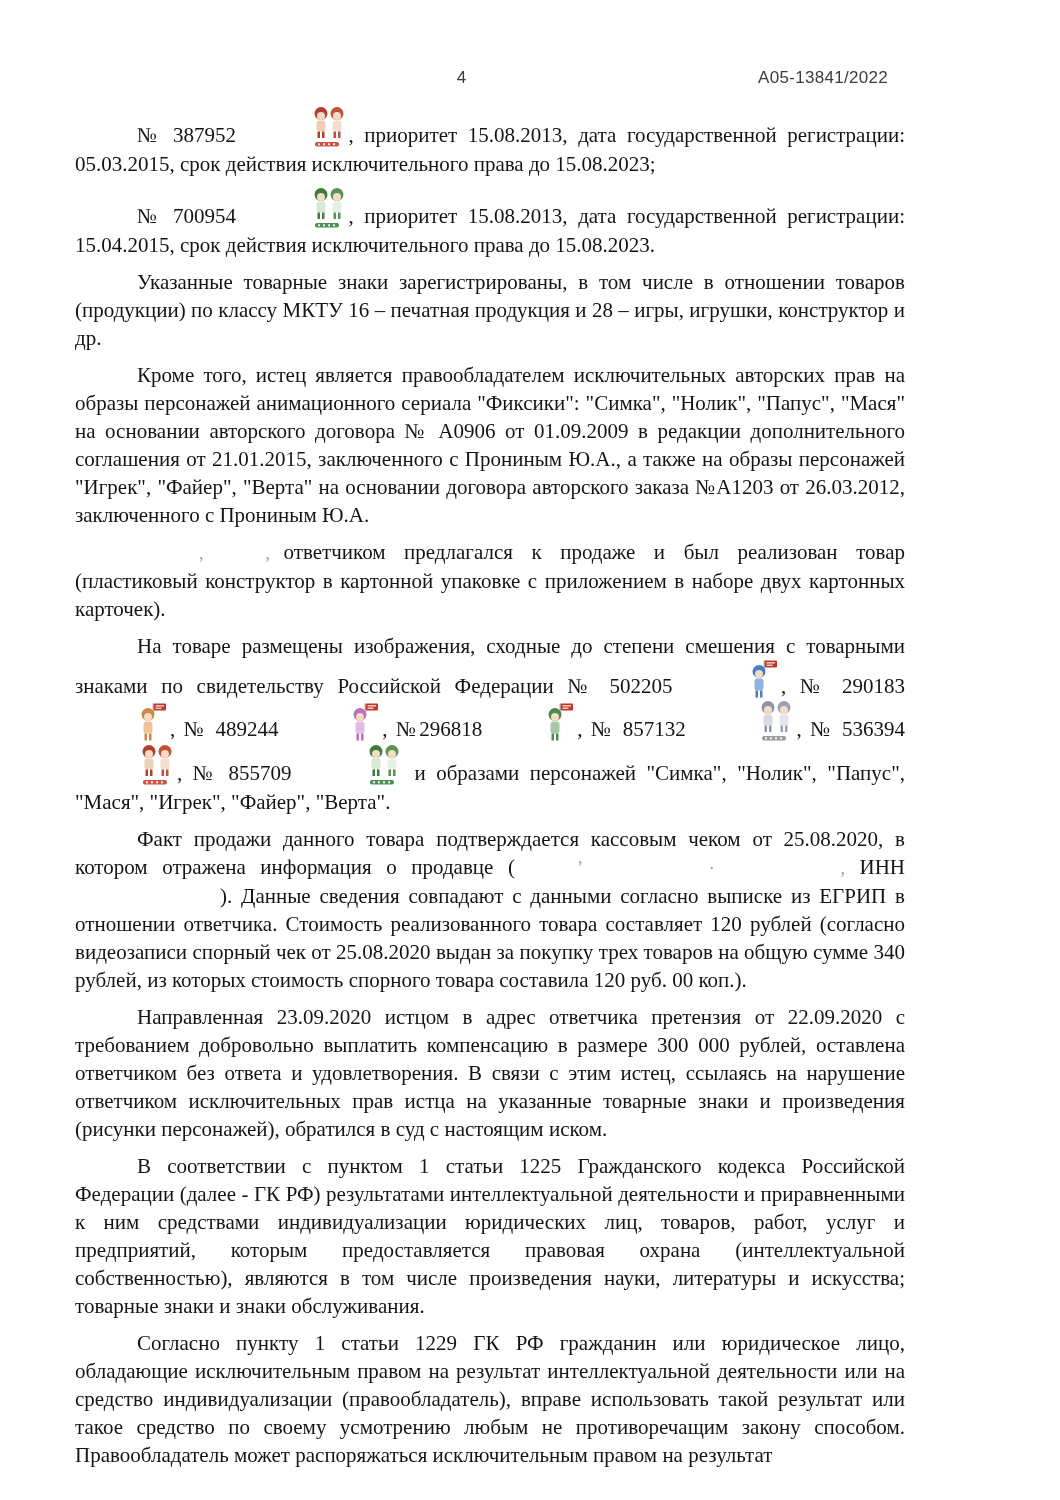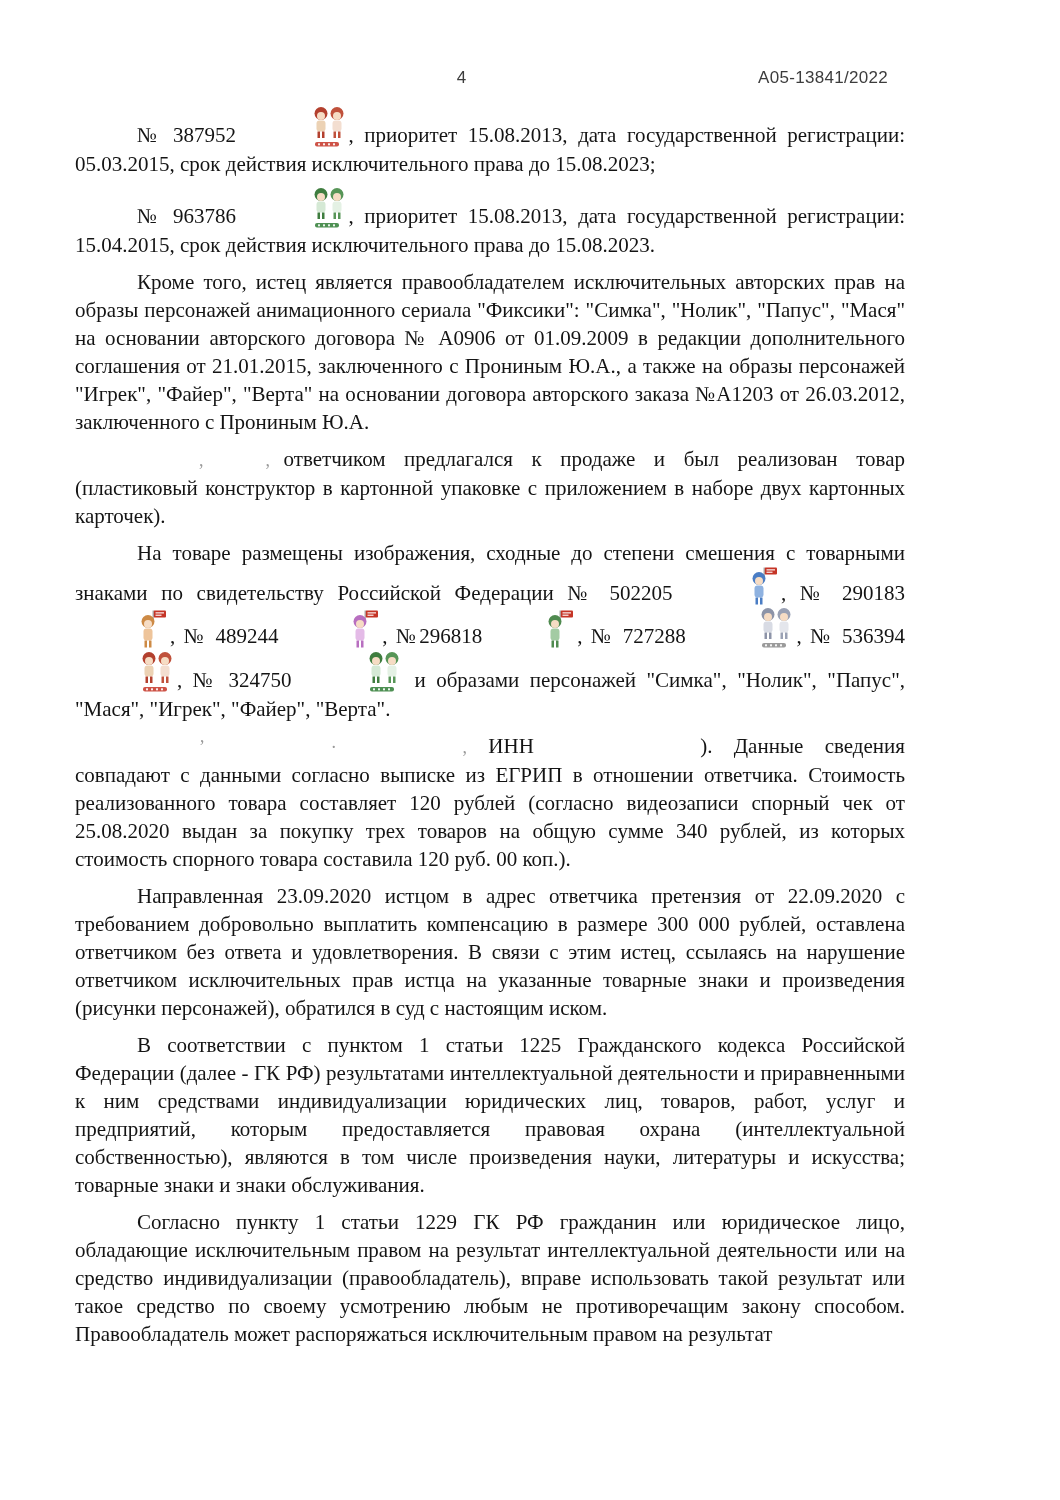--- a/index.html
+++ b/index.html
@@ -66,37 +66,38 @@
             <circle cx="25" cy="10" r="4" fill="#f6dcc4"></circle>
             <rect x="20.5" y="14.5" width="9" height="11" rx="3" fill="#f3ded0"></rect>
             <rect x="21.5" y="25.5" width="2.5" height="6.5" fill="#c0513b"></rect>
             <rect x="26" y="25.5" width="2.5" height="6.5" fill="#c0513b"></rect>
             <rect x="3" y="36" width="24" height="4.5" rx="2" fill="#c53527" opacity="0.85"></rect>
             <rect x="6" y="37.3" width="2" height="2" fill="#fff" opacity="0.9"></rect>
             <rect x="11" y="37.3" width="2" height="2" fill="#fff" opacity="0.9"></rect>
             <rect x="16" y="37.3" width="2" height="2" fill="#fff" opacity="0.9"></rect>
             <rect x="21" y="37.3" width="2" height="2" fill="#fff" opacity="0.9"></rect>
           </svg></span><span>, приоритет 15.08.2013, дата государственной регистрации: 05.03.2015, срок действия исключительного права до 15.08.2023;</span></p>
-      <p class="para"><span>№ 963786 </span><span class="tm-icon"><svg width="34" height="44" viewBox="0 0 34 44" xmlns="http://www.w3.org/2000/svg">
+      <p class="para"><span>№ 700954 </span><span class="tm-icon"><svg width="34" height="44" viewBox="0 0 34 44" xmlns="http://www.w3.org/2000/svg">
             <ellipse cx="9" cy="7.5" rx="6.5" ry="6.5" fill="#3f7d3f"></ellipse>
             <circle cx="9" cy="10" r="4" fill="#f6dcc4"></circle>
             <rect x="4.5" y="14.5" width="9" height="11" rx="3" fill="#d5e9d5"></rect>
             <rect x="5.5" y="25.5" width="2.5" height="6.5" fill="#3f7d3f"></rect>
             <rect x="10" y="25.5" width="2.5" height="6.5" fill="#3f7d3f"></rect>
             <ellipse cx="25" cy="7.5" rx="6.5" ry="6.5" fill="#579557"></ellipse>
             <circle cx="25" cy="10" r="4" fill="#f6dcc4"></circle>
             <rect x="20.5" y="14.5" width="9" height="11" rx="3" fill="#e4f1e4"></rect>
             <rect x="21.5" y="25.5" width="2.5" height="6.5" fill="#579557"></rect>
             <rect x="26" y="25.5" width="2.5" height="6.5" fill="#579557"></rect>
             <rect x="3" y="36" width="24" height="4.5" rx="2" fill="#2f7d35" opacity="0.85"></rect>
             <rect x="6" y="37.3" width="2" height="2" fill="#fff" opacity="0.9"></rect>
             <rect x="11" y="37.3" width="2" height="2" fill="#fff" opacity="0.9"></rect>
             <rect x="16" y="37.3" width="2" height="2" fill="#fff" opacity="0.9"></rect>
             <rect x="21" y="37.3" width="2" height="2" fill="#fff" opacity="0.9"></rect>
           </svg></span><span>, приоритет 15.08.2013, дата государственной регистрации: 15.04.2015, срок действия исключительного права до 15.08.2023.</span></p>
+      <p class="para"><span>Указанные товарные знаки зарегистрированы, в том числе в отношении товаров (продукции) по классу МКТУ 16 – печатная продукция и 28 – игры, игрушки, конструктор и др.</span></p>
       <p class="para"><span>Кроме того, истец является правообладателем исключительных авторских прав на образы персонажей анимационного сериала "Фиксики": "Симка", "Нолик", "Папус", "Мася" на основании авторского договора № А0906 от 01.09.2009 в редакции дополнительного соглашения от 21.01.2015, заключенного с Прониным Ю.А., а также на образы персонажей "Игрек", "Файер", "Верта" на основании договора авторского заказа №А1203 от 26.03.2012, заключенного с Прониным Ю.А.</span></p>
       <p class="para"><span class="redacted" style="width: 128px;">
           <i>,</i>
           <i>,</i>
         </span><span> ответчиком предлагался к продаже и был реализован товар (пластиковый конструктор в картонной упаковке с приложением в наборе двух картонных карточек).</span></p>
       <p class="para"><span>На товаре размещены изображения, сходные до степени смешения с товарными знаками по свидетельству Российской Федерации № 502205 </span><span class="tm-icon single"><svg width="27" height="38" viewBox="0 0 27 38" xmlns="http://www.w3.org/2000/svg">
             <rect x="13.5" y="0.5" width="12.5" height="7" rx="1" fill="#c53527"></rect>
             <rect x="15.5" y="2.2" width="8.5" height="1.3" fill="#fff" opacity="0.85"></rect>
             <rect x="15.5" y="4.6" width="6" height="1.3" fill="#fff" opacity="0.85"></rect>
             <rect x="12.6" y="0.5" width="1.1" height="13" fill="#9a9a9a"></rect>
@@ -128,21 +129,21 @@
           </svg></span><span>, №296818</span><span class="tm-icon single"><svg width="27" height="38" viewBox="0 0 27 38" xmlns="http://www.w3.org/2000/svg">
             <rect x="13.5" y="0.5" width="12.5" height="7" rx="1" fill="#c53527"></rect>
             <rect x="15.5" y="2.2" width="8.5" height="1.3" fill="#fff" opacity="0.85"></rect>
             <rect x="15.5" y="4.6" width="6" height="1.3" fill="#fff" opacity="0.85"></rect>
             <rect x="12.6" y="0.5" width="1.1" height="13" fill="#9a9a9a"></rect>
             <ellipse cx="8" cy="11.5" rx="6.5" ry="6.5" fill="#4f8a4f"></ellipse>
             <circle cx="8" cy="14" r="4" fill="#f6dcc4"></circle>
             <rect x="3.5" y="18.5" width="9" height="12" rx="3" fill="#a3cba3"></rect>
             <rect x="4.5" y="30.5" width="2.5" height="7" fill="#4f8a4f"></rect>
             <rect x="9" y="30.5" width="2.5" height="7" fill="#4f8a4f"></rect>
-          </svg></span><span>, № 727288 </span><span class="tm-icon"><svg width="34" height="44" viewBox="0 0 34 44" xmlns="http://www.w3.org/2000/svg">
+          </svg></span><span>, № 857132 </span><span class="tm-icon"><svg width="34" height="44" viewBox="0 0 34 44" xmlns="http://www.w3.org/2000/svg">
             <ellipse cx="9" cy="7.5" rx="6.5" ry="6.5" fill="#8d94a8"></ellipse>
             <circle cx="9" cy="10" r="4" fill="#f6dcc4"></circle>
             <rect x="4.5" y="14.5" width="9" height="11" rx="3" fill="#d8dbe4"></rect>
             <rect x="5.5" y="25.5" width="2.5" height="6.5" fill="#8d94a8"></rect>
             <rect x="10" y="25.5" width="2.5" height="6.5" fill="#8d94a8"></rect>
             <ellipse cx="25" cy="7.5" rx="6.5" ry="6.5" fill="#9aa1b4"></ellipse>
             <circle cx="25" cy="10" r="4" fill="#f6dcc4"></circle>
             <rect x="20.5" y="14.5" width="9" height="11" rx="3" fill="#e4e6ec"></rect>
             <rect x="21.5" y="25.5" width="2.5" height="6.5" fill="#9aa1b4"></rect>
             <rect x="26" y="25.5" width="2.5" height="6.5" fill="#9aa1b4"></rect>
@@ -160,38 +161,38 @@
             <ellipse cx="25" cy="7.5" rx="6.5" ry="6.5" fill="#c0513b"></ellipse>
             <circle cx="25" cy="10" r="4" fill="#f6dcc4"></circle>
             <rect x="20.5" y="14.5" width="9" height="11" rx="3" fill="#f3ded0"></rect>
             <rect x="21.5" y="25.5" width="2.5" height="6.5" fill="#c0513b"></rect>
             <rect x="26" y="25.5" width="2.5" height="6.5" fill="#c0513b"></rect>
             <rect x="3" y="36" width="24" height="4.5" rx="2" fill="#c53527" opacity="0.85"></rect>
             <rect x="6" y="37.3" width="2" height="2" fill="#fff" opacity="0.9"></rect>
             <rect x="11" y="37.3" width="2" height="2" fill="#fff" opacity="0.9"></rect>
             <rect x="16" y="37.3" width="2" height="2" fill="#fff" opacity="0.9"></rect>
             <rect x="21" y="37.3" width="2" height="2" fill="#fff" opacity="0.9"></rect>
-          </svg></span><span>, № 324750 </span><span class="tm-icon"><svg width="34" height="44" viewBox="0 0 34 44" xmlns="http://www.w3.org/2000/svg">
+          </svg></span><span>, № 855709 </span><span class="tm-icon"><svg width="34" height="44" viewBox="0 0 34 44" xmlns="http://www.w3.org/2000/svg">
             <ellipse cx="9" cy="7.5" rx="6.5" ry="6.5" fill="#3f7d3f"></ellipse>
             <circle cx="9" cy="10" r="4" fill="#f6dcc4"></circle>
             <rect x="4.5" y="14.5" width="9" height="11" rx="3" fill="#d5e9d5"></rect>
             <rect x="5.5" y="25.5" width="2.5" height="6.5" fill="#3f7d3f"></rect>
             <rect x="10" y="25.5" width="2.5" height="6.5" fill="#3f7d3f"></rect>
             <ellipse cx="25" cy="7.5" rx="6.5" ry="6.5" fill="#579557"></ellipse>
             <circle cx="25" cy="10" r="4" fill="#f6dcc4"></circle>
             <rect x="20.5" y="14.5" width="9" height="11" rx="3" fill="#e4f1e4"></rect>
             <rect x="21.5" y="25.5" width="2.5" height="6.5" fill="#579557"></rect>
             <rect x="26" y="25.5" width="2.5" height="6.5" fill="#579557"></rect>
             <rect x="3" y="36" width="24" height="4.5" rx="2" fill="#2f7d35" opacity="0.85"></rect>
             <rect x="6" y="37.3" width="2" height="2" fill="#fff" opacity="0.9"></rect>
             <rect x="11" y="37.3" width="2" height="2" fill="#fff" opacity="0.9"></rect>
             <rect x="16" y="37.3" width="2" height="2" fill="#fff" opacity="0.9"></rect>
             <rect x="21" y="37.3" width="2" height="2" fill="#fff" opacity="0.9"></rect>
           </svg></span><span> и образами персонажей "Симка", "Нолик", "Папус", "Мася", "Игрек", "Файер", "Верта".</span></p>
-      <p class="para"><span class="redacted" style="width: 330px;">
+      <p class="para"><span>Факт продажи данного товара подтверждается кассовым чеком от 25.08.2020, в котором отражена информация о продавце (</span><span class="redacted" style="width: 330px;">
           <i>’</i>
           <i>·</i>
           <i>,</i>
         </span><span> ИНН </span><span class="redacted" style="width: 145px;"></span><span>). Данные сведения совпадают с данными согласно выписке из ЕГРИП в отношении ответчика. Стоимость реализованного товара составляет 120 рублей (согласно видеозаписи спорный чек от 25.08.2020 выдан за покупку трех товаров на общую сумме 340 рублей, из которых стоимость спорного товара составила 120 руб. 00 коп.).</span></p>
       <p class="para"><span>Направленная 23.09.2020 истцом в адрес ответчика претензия от 22.09.2020 с требованием добровольно выплатить компенсацию в размере 300 000 рублей, оставлена ответчиком без ответа и удовлетворения. В связи с этим истец, ссылаясь на нарушение ответчиком исключительных прав истца на указанные товарные знаки и произведения (рисунки персонажей), обратился в суд с настоящим иском.</span></p>
       <p class="para"><span>В соответствии с пунктом 1 статьи 1225 Гражданского кодекса Российской Федерации (далее - ГК РФ) результатами интеллектуальной деятельности и приравненными к ним средствами индивидуализации юридических лиц, товаров, работ, услуг и предприятий, которым предоставляется правовая охрана (интеллектуальной собственностью), являются в том числе произведения науки, литературы и искусства; товарные знаки и знаки обслуживания.</span></p>
       <p class="para"><span>Согласно пункту 1 статьи 1229 ГК РФ гражданин или юридическое лицо, обладающие исключительным правом на результат интеллектуальной деятельности или на средство индивидуализации (правообладатель), вправе использовать такой результат или такое средство по своему усмотрению любым не противоречащим закону способом. Правообладатель может распоряжаться исключительным правом на результат</span></p>
     </div>
 </div>
 

